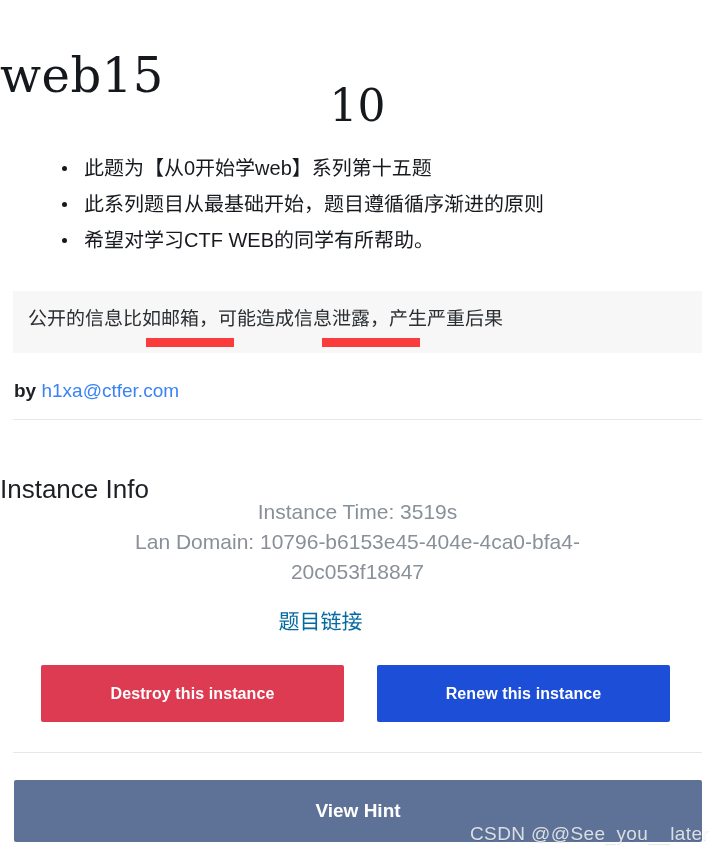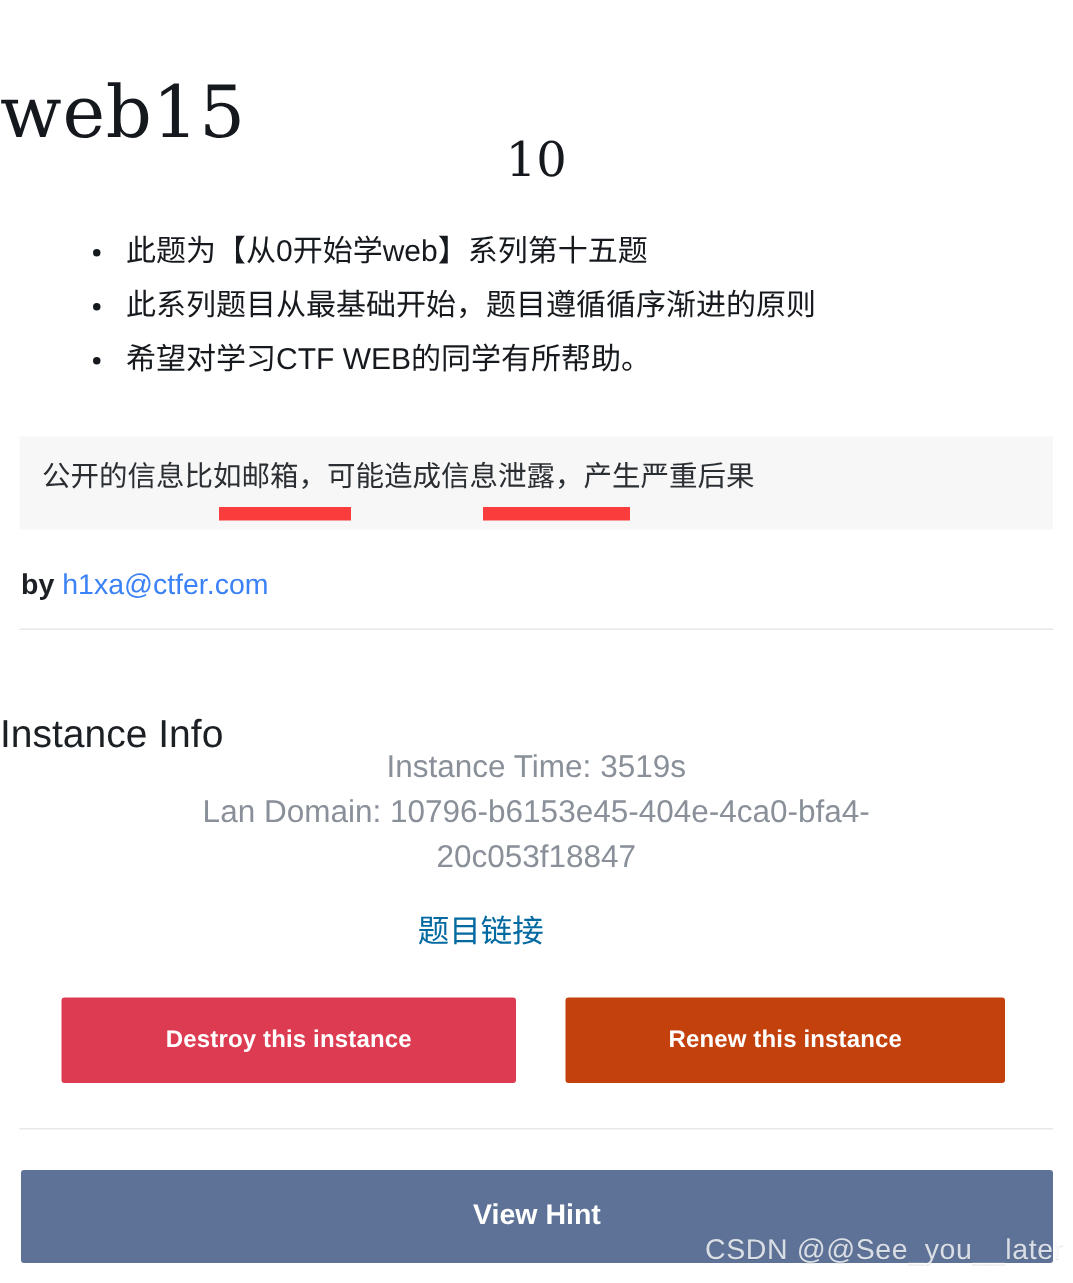--- a/index.html
+++ b/index.html
@@ -40,21 +40,21 @@
     letter-spacing: 0.5px;
     color: #15181c;
   }
   .challenge-score {
     position: absolute;
     left: 0;
     top: 84px;
     width: 715px;
     text-align: center;
     font-family: "DejaVu Serif", "Liberation Serif", serif;
-    font-size: 32px;
+    font-size: 44px;
     line-height: 44px;
     font-weight: 400;
     color: #15181c;
   }
 
   
   .desc-list {
     position: absolute;
     left: 0;
     top: 150px;
@@ -194,21 +194,21 @@
     white-space: nowrap;
   }
   .btn-destroy {
     left: 41px;
     width: 303px;
     background: #dd3b51;
   }
   .btn-renew {
     left: 377px;
     width: 293px;
-    background: #c2410c;
+    background: #1d4ed8;
   }
 
   
   .btn-view-hint {
     position: absolute;
     left: 14px;
     top: 780px;
     width: 688px;
     height: 62px;
     background: #5d7296;

